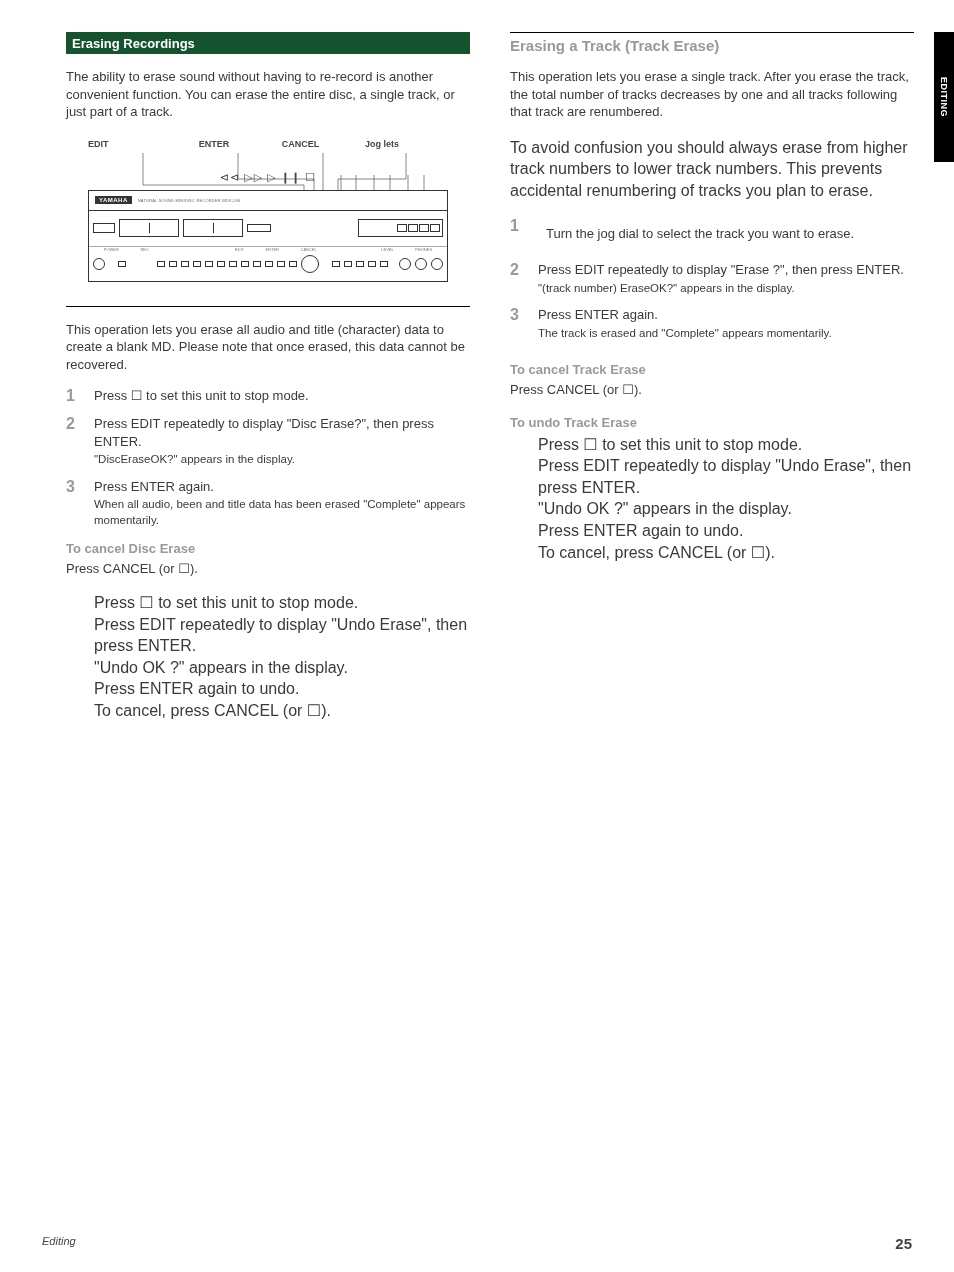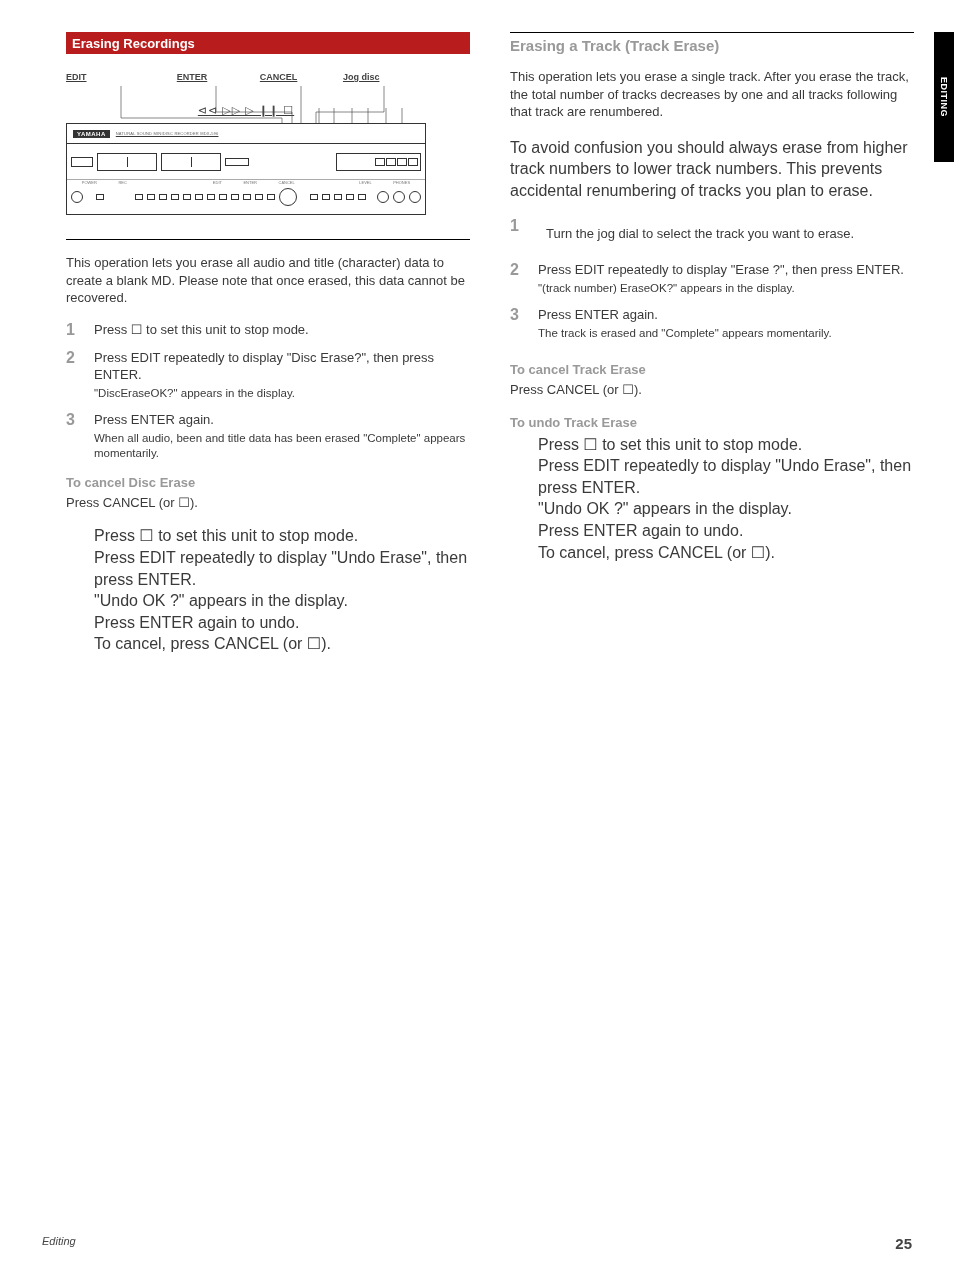--- a/index.html
+++ b/index.html
@@ -35,21 +35,21 @@
   }
   .columns {
     display: flex;
     gap: 40px;
   }
   .col {
     flex: 1;
     min-width: 0;
   }
   .graybar {
-    background: #b91c1c;
+    background: #14532d;
     height: 22px;
     width: 100%;
     padding: 2px 6px;
     font-size: 13px;
     font-weight: bold;
     color: #fff;
     display: flex;
     align-items: center;
     margin-bottom: 8px;
   }
@@ -96,22 +96,21 @@
     font-size: 11.5px;
     line-height: 1.35;
     margin-top: 2px;
   }
   .indent-block {
     padding-left: 28px;
   }
   .diagram {
     margin: 18px 0 8px 0;
     display: flex;
-    justify-content: flex-start;
-    text-decoration: underline;
+    justify-content: center;
   }
   .diagram-box {
     width: 360px;
     position: relative;
   }
   .callouts {
     display: flex;
     justify-content: space-around;
     font-size: 9px;
     font-weight: bold;
@@ -265,28 +264,29 @@
 <body>
 
 <div class="side-tab">EDITING</div>
 
 <div class="page">
   <div class="columns">
 
     <div class="col">
       <div class="graybar">Erasing Recordings</div>
 
+      <p class="body-text">The ability to erase sound without having to re-record is another convenient function. You can erase the entire disc, a single track, or just part of a track.</p>
 
       <div class="diagram">
         <div class="diagram-box">
           <div class="callouts">
             <span style="flex:1.2">EDIT</span>
             <span style="flex:0.9">ENTER</span>
             <span style="flex:0.9">CANCEL</span>
-            <span style="flex:0.9">Jog disc</span>
+            <span style="flex:0.9">Jog lets</span>
           </div>
           <div class="transport-icons">⊲⊲ ▷▷   ▷  ❙❙  ☐</div>
           <svg class="callout-lines" viewBox="0 0 360 160" preserveAspectRatio="none">
             <line x1="55" y1="14" x2="55" y2="46"></line>
             <line x1="55" y1="46" x2="216" y2="46"></line>
             <line x1="216" y1="46" x2="216" y2="128"></line>
             <line x1="150" y1="14" x2="150" y2="40"></line>
             <line x1="150" y1="40" x2="226" y2="40"></line>
             <line x1="226" y1="40" x2="226" y2="128"></line>
             <line x1="235" y1="14" x2="235" y2="128"></line>

